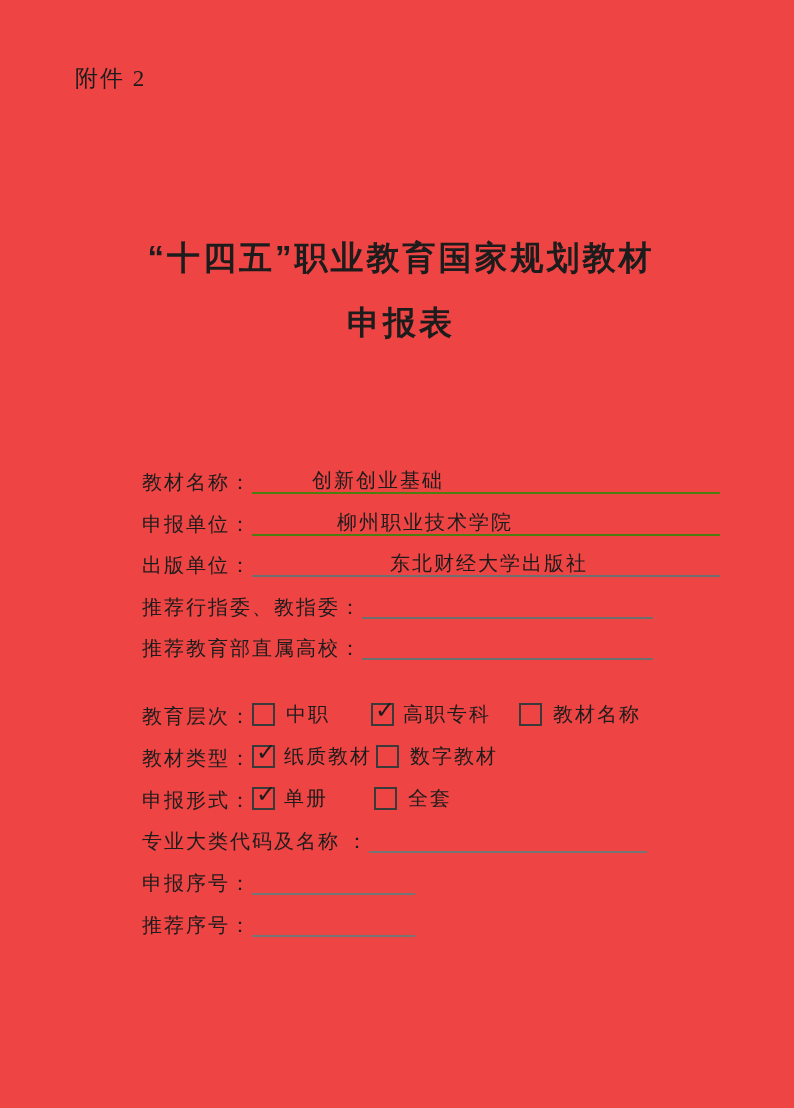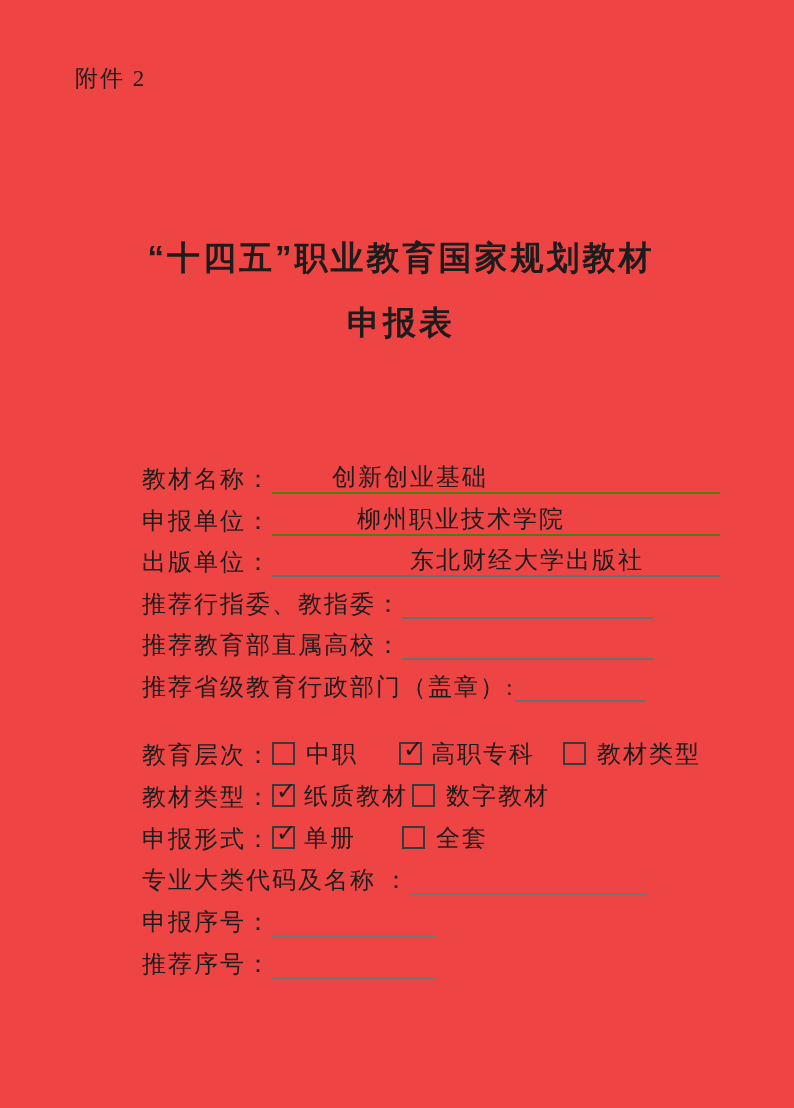--- a/index.html
+++ b/index.html
@@ -23,21 +23,21 @@
     position:absolute;left:0;right:0;top:238px;
     text-align:center;
     font-family:"Liberation Sans","DejaVu Sans",sans-serif;
     font-weight:700;
   }
   .title-line{font-size:33px;letter-spacing:3px;line-height:40px;margin-left:8px;}
   .title-line2{margin-top:25px;}
   
   .form{
     position:absolute;left:142px;top:468px;width:578px;
-    font-size:24px;
+    font-size:20px;
   }
   .flabel{
     letter-spacing:2px;white-space:nowrap;line-height:1.15;
   }
   .frow{
     display:flex;align-items:flex-end;
     height:26px;margin-bottom:15.5px;
   }
   .fill{
     flex:1;display:flex;align-items:flex-end;
@@ -127,42 +127,36 @@
       <span class="fill gray">
         <span class="fvalue"></span>
       </span>
     </div>
     <div class="frow r5">
       <span class="flabel">推荐教育部直属高校：</span>
       <span class="fill gray">
         <span class="fvalue"></span>
       </span>
     </div>
-    <div class="frow r6">
-      <span class="flabel">推荐省级教育行政部门（盖章）:</span>
-      <span class="fill gray">
-        <span class="fvalue"></span>
-      </span>
-    </div>
 
     <div class="cblock">
 
       <div class="crow">
         <span class="flabel">教育层次：</span>
         <span class="option">
           <span class="box"></span>
           <span class="opt-text">中职</span>
         </span>
         <span class="option ml-a checked">
           <span class="box"></span>
           <span class="opt-text">高职专科</span>
         </span>
         <span class="option ml-b">
           <span class="box"></span>
-          <span class="opt-text">教材类型</span>
+          <span class="opt-text">教材名称</span>
         </span>
       </div>
 
       <div class="crow">
         <span class="flabel">教材类型：</span>
         <span class="option checked">
           <span class="box"></span>
           <span class="opt-text">纸质教材</span>
         </span>
         <span class="option ml-c">

